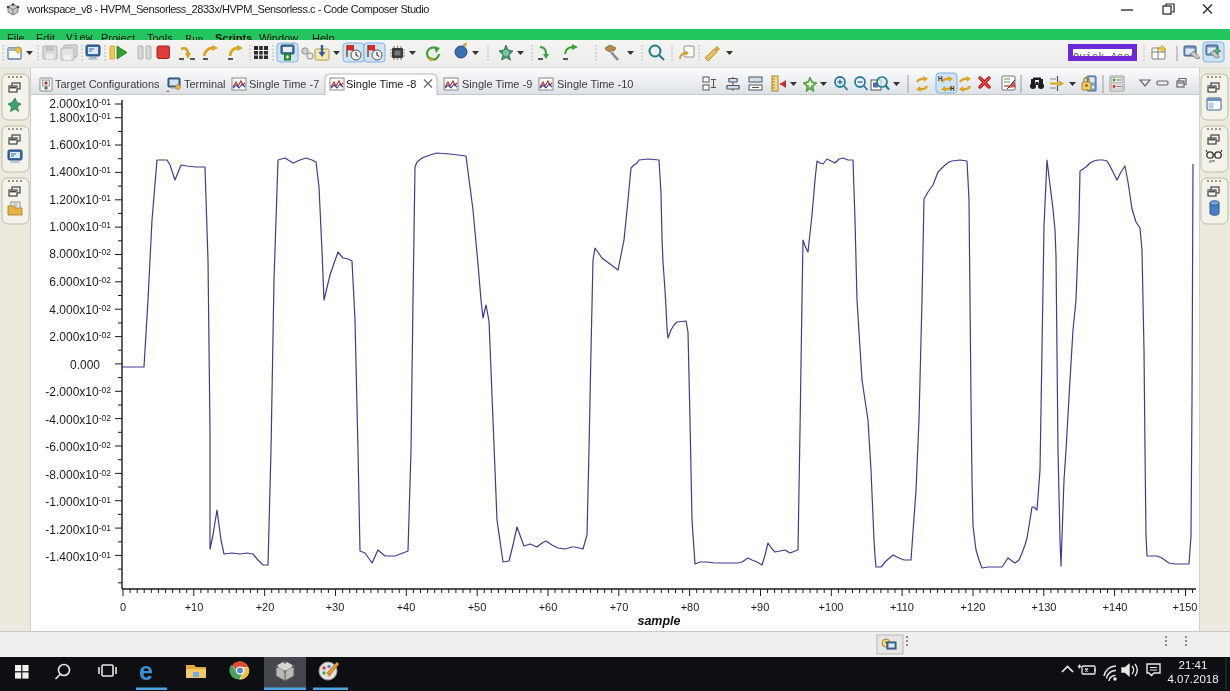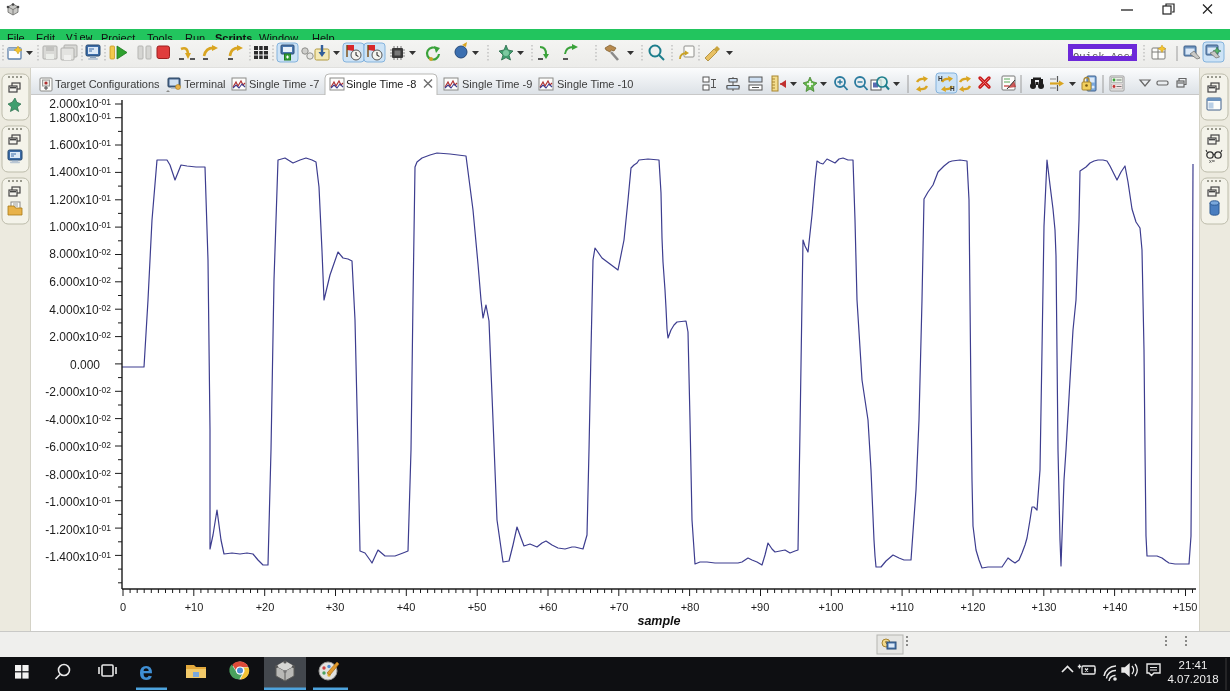--- a/index.html
+++ b/index.html
@@ -5,38 +5,39 @@
 .abs{position:absolute;}
 </style></head><body>
 <div class="abs" style="left:0;top:0;width:1230px;height:19px;background:#ffffff;">
 <svg class="abs" style="left:6px;top:3px" width="14" height="14">
       <path d="M7 1l5 2.8v5.4L7 12 2 9.2V3.8z" fill="#c9c9c6" stroke="#6b6b68" stroke-width="0.8"></path>
       <path d="M2 3.8L7 6.6l5-2.8M7 6.6V12" fill="none" stroke="#6b6b68" stroke-width="0.8"></path>
       <circle cx="7" cy="1.5" r="1.3" fill="#444"></circle>
       <circle cx="2" cy="4" r="1.3" fill="#444"></circle>
       <circle cx="12" cy="4" r="1.3" fill="#444"></circle>
     </svg>
+<div class="abs" style="left:27px;top:3px;font-size:11px;letter-spacing:-0.45px;color:#1a1a1a;">workspace_v8 - HVPM_Sensorless_2833x/HVPM_Sensorless.c - Code Composer Studio</div>
 <svg class="abs" style="left:1110px;top:0" width="120" height="19">
       <path d="M11 10h12" stroke="#222" stroke-width="1.3"></path>
       <g fill="none" stroke="#222" stroke-width="1.2">
         <rect x="53" y="6" width="8" height="8"></rect>
         <path d="M56 6v-2h8v8h-2"></path>
       </g>
       <g stroke="#222" stroke-width="1.2">
         <path d="M93 4.5l9 9M102 4.5l-9 9"></path>
       </g>
     </svg>
 </div>
 <div class="abs" style="left:0;top:29px;width:1230px;height:21px;background:#22c55e;font-size:11px;color:#111;">
 <div class="abs" style="left:7px;top:3px;"><u>F</u>ile</div>
 <div class="abs" style="left:36px;top:3px;"><u>E</u>dit</div>
 <div class="abs" style="left:66px;top:3px;font-family:Liberation Mono, monospace;"><u>V</u>iew</div>
 <div class="abs" style="left:101px;top:3px;text-align:right;"><u>P</u>roject</div>
 <div class="abs" style="left:147px;top:3px;text-align:right;"><u>T</u>ools</div>
-<div class="abs" style="left:185px;top:3px;"><u>R</u>un</div>
+<div class="abs" style="left:185px;top:3px;font-family:Liberation Serif, serif;"><u>R</u>un</div>
 <div class="abs" style="left:215px;top:3px;font-weight:bold;">Scripts</div>
 <div class="abs" style="left:259px;top:3px;"><u>W</u>indow</div>
 <div class="abs" style="left:312px;top:3px;"><u>H</u>elp</div>
 </div>
 <div class="abs" style="left:0;top:40px;width:1230px;height:28px;background:linear-gradient(#f4f4f2,#ececea);border-bottom:1px solid #e0e0de;">
 <svg class="abs" style="left:0;top:-40px" width="1230" height="68">
       <line x1="3" y1="45" x2="3" y2="62" stroke="#ababab" stroke-width="1" stroke-dasharray="1.5,2"></line>
 <g transform="translate(8,46)">
         <rect x="0" y="2" width="13" height="11" rx="1" fill="#fefefe" stroke="#5f81ab" stroke-width="1.3"></rect>
         <rect x="0" y="2" width="13" height="3" fill="#9fb6cf"></rect>

